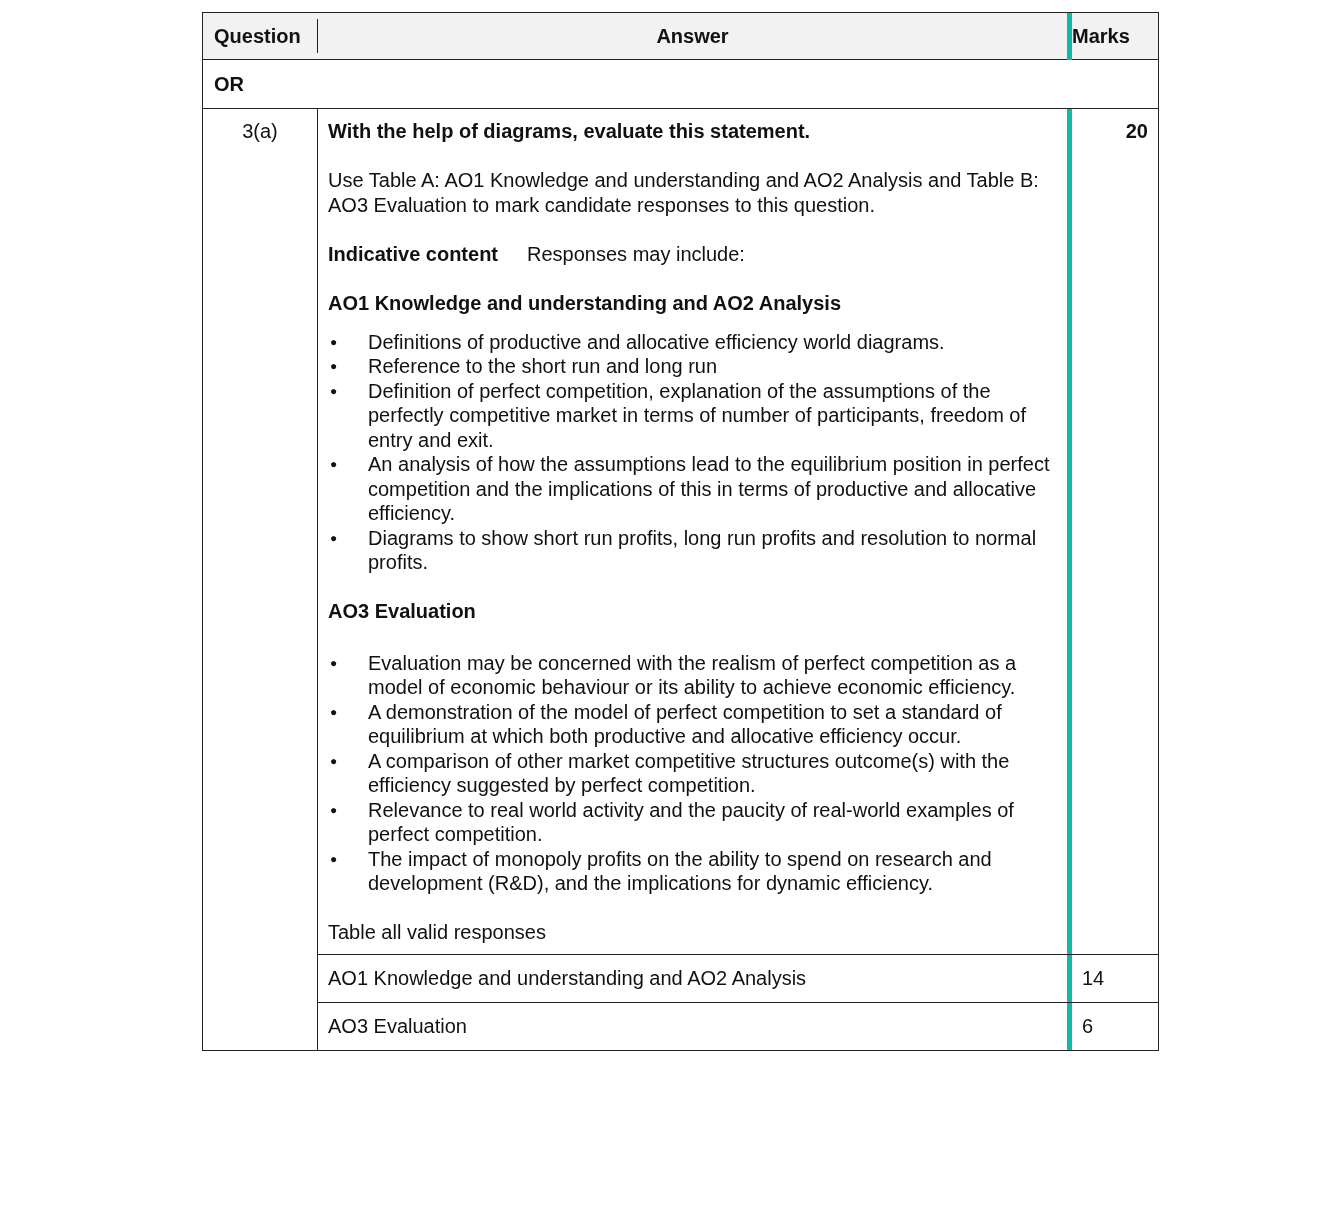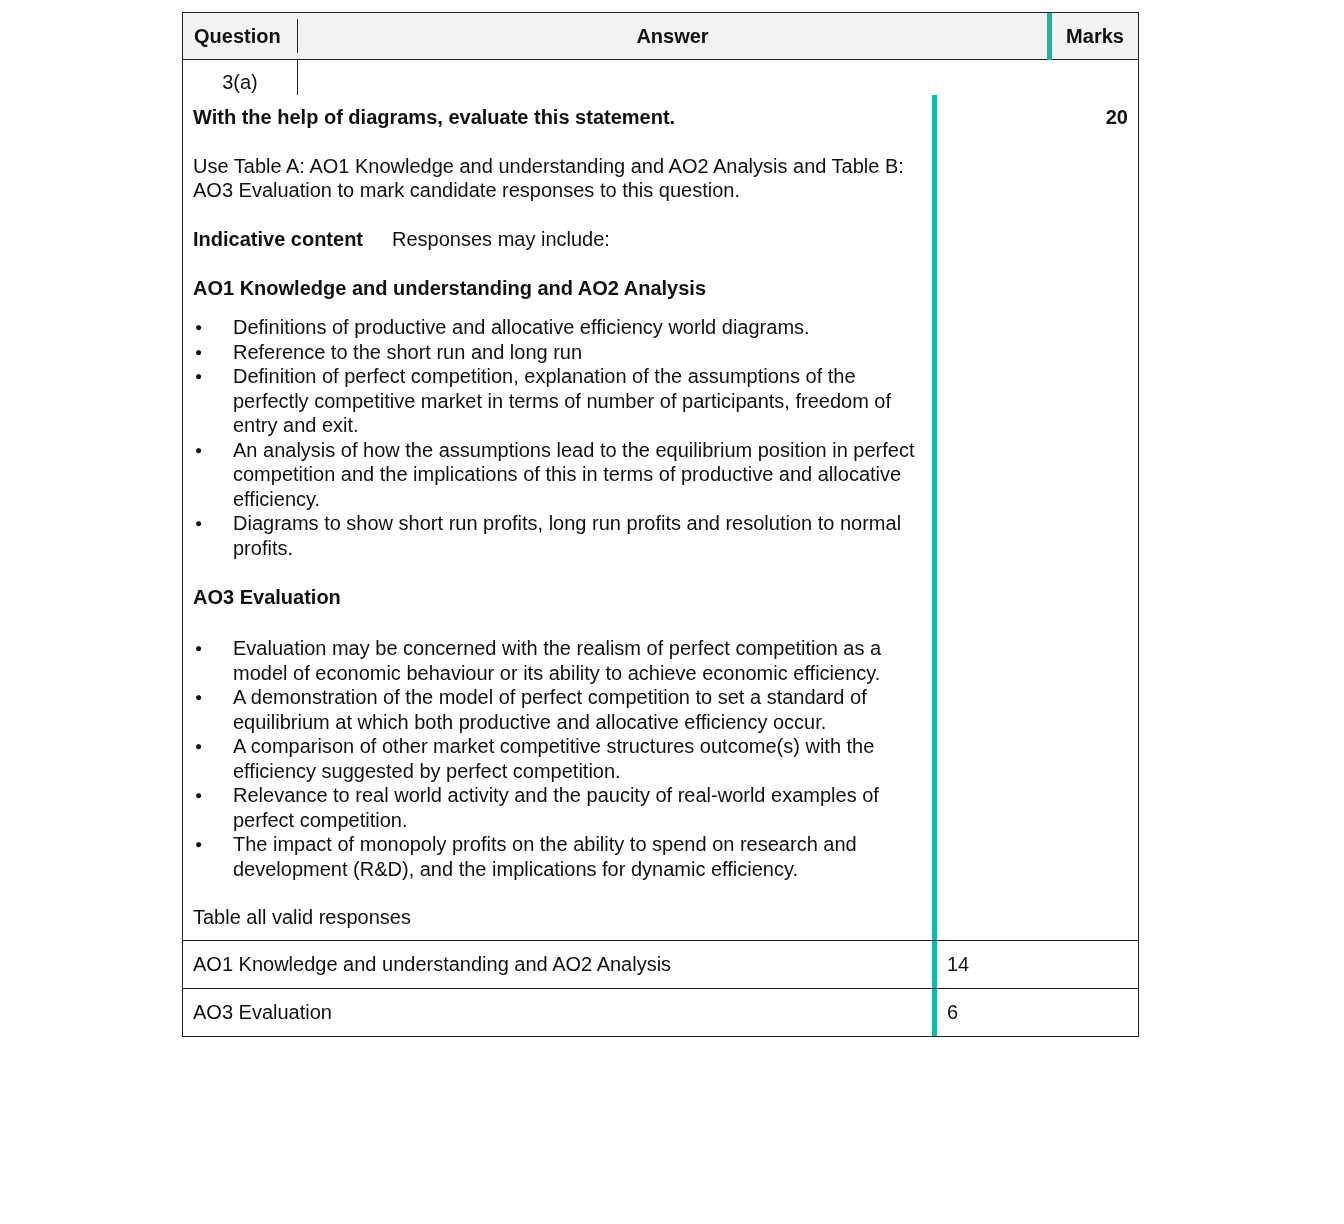--- a/index.html
+++ b/index.html
@@ -1,26 +1,26 @@
 <!DOCTYPE html>
 <html><head>
 <meta charset="utf-8">
 <style>
   html, body { margin: 0; padding: 0; background: #ffffff; }
   body { width: 1344px; height: 1224px; position: relative; font-family: "Liberation Sans", sans-serif; color: #111; }
-  .tbl { position: absolute; left: 182px; top: 12px; width: 957px; border: 1px solid #222; box-sizing: border-box; }
+  .tbl { position: absolute; left: 202px; top: 12px; width: 957px; border: 1px solid #222; box-sizing: border-box; }
   .row { display: flex; box-sizing: border-box; border-bottom: 1px solid #222; }
   .row:last-child { border-bottom: none; }
   .hdr { background: #f2f2f2; height: 47px; align-items: center; font-weight: bold; font-size: 20px; }
   .c-q { width: 115px; box-sizing: border-box; border-right: 1px solid #222; }
   .c-a { width: 754px; box-sizing: border-box; border-right: 5px solid #14b8a6; }
   .c-m { width: 86px; box-sizing: border-box; }
   .hdr .c-q { padding-left: 11px; height: 34px; display: flex; align-items: center; }
   .hdr .c-a { text-align: center; height: 47px; display: flex; align-items: center; justify-content: center; }
-  .hdr .c-m { text-align: center; }
+  .hdr .c-m { text-align: left; }
   .or-row { height: 49px; align-items: center; font-weight: bold; font-size: 20px; padding-left: 11px; }
   .main { font-size: 20px; line-height: 24.5px; }
   .main .c-a { padding: 10px 10px 6px 10px; }
   .main .c-m { text-align: right; padding: 10px 10px 0 0; font-weight: bold; }
   .q-col { width: 115px; box-sizing: border-box; border-right: 1px solid #222; }
   .right-part { flex: 1; display: flex; flex-direction: column; }
   .subrow { display: flex; border-top: 1px solid #222; }
   .subrow:first-child { border-top: none; }
   p { margin: 0 0 24.5px 0; }
   .b { font-weight: bold; }
@@ -34,22 +34,25 @@
 </head>
 <body>
 
 <div class="tbl">
   <div class="row hdr">
     <div class="c-q">Question</div>
     <div class="c-a">Answer</div>
     <div class="c-m">Marks</div>
   </div>
 
+  <div class="row or-row">
+    <span>OR</span>
+  </div>
 
-  <div class="row" style="border-bottom:none;flex-direction:column;">
+  <div class="row" style="border-bottom:none;">
     <div class="q-col main" style="text-align:center;padding-top:10px;">
       <span>3(a)</span>
     </div>
     <div class="right-part">
       <div class="subrow main">
         <div class="c-a" style="width:754px;">
           <p class="b">With the help of diagrams, evaluate this statement.</p>
           <p>Use Table A: AO1 Knowledge and understanding and AO2 Analysis and Table B: AO3 Evaluation to mark candidate responses to this question.</p>
           <p>
             <span class="b">Indicative content</span><span style="display:inline-block;width:29px;"></span><span>Responses may include:</span>

